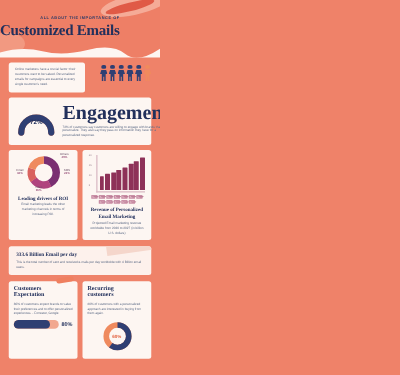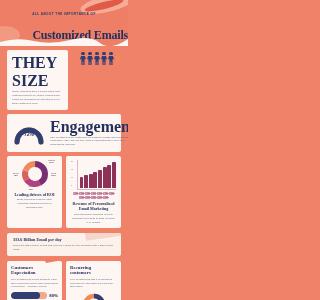--- a/index.html
+++ b/index.html
@@ -15,22 +15,22 @@
   
   .header { position:relative; height:46px; background:#ee7f66; overflow:hidden; }
   .hdr-blob-a { position:absolute; right:-6px; top:-4px; width:54px; height:16px;
     background:#f6b3a0; border-radius:50%; transform:rotate(-12deg); opacity:.85; }
   .hdr-blob-b { position:absolute; right:4px; top:2px; width:40px; height:7px;
     background:#e05a46; border-radius:50%; transform:rotate(-14deg); }
   .hdr-blob-c { position:absolute; left:-10px; top:26px; width:30px; height:18px;
     background:#f2a088; border-radius:50%; opacity:.8; }
   .kicker { position:relative; text-align:center; font-size:3.1px; letter-spacing:.45px;
     color:#2b3a67; margin-top:12px; font-weight:700; }
-  .title { position:relative; text-align:right; font-family:"Liberation Serif", serif;
-    font-weight:700; font-size:12px; color:#22305c; letter-spacing:-.2px; margin-top:12px; }
+  .title { position:relative; text-align:left; font-family:"Liberation Serif", serif;
+    font-weight:700; font-size:12px; color:#22305c; letter-spacing:-.2px; margin-top:1px; }
   .hdr-wave { position:absolute; left:0; bottom:-1px; width:128px; height:12px; }
 
   
   .card { background:#fdf6f2; border-radius:2px; padding:4px 5px; }
   .h-sec { font-family:"Liberation Serif", serif; font-weight:700; color:#22305c; }
 
   .body { padding:0 7px; }
 
   
   .p { font-size:2.5px; line-height:1.55; color:#5d6b86; }
@@ -120,21 +120,20 @@
     <div class="title">Customized Emails</div>
     <svg class="hdr-wave" viewBox="0 0 128 12" preserveAspectRatio="none">
       <path d="M0 7 Q 18 2 34 6 T 70 5 T 100 8 T 128 4 L128 12 L0 12 Z" fill="#fdf6f2"></path>
     </svg>
   </div>
 
   <div class="body">
 
     <div class="sec1">
       <div class="left card">
-        <div class="h-sec">THEY SIZE</div>
         <div class="p">Online marketers have a crucial factor: their customers want to be valued. Personalized emails for campaigns are essential to every single customer's need.</div>
       </div>
       <div class="people">
         <div class="person">
             <i class="head"></i>
             <i class="body2"></i>
           </div>
         <div class="person">
             <i class="head"></i>
             <i class="body2"></i>

